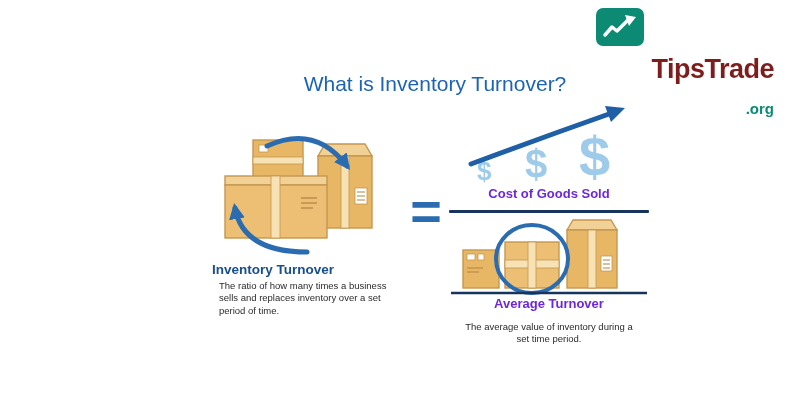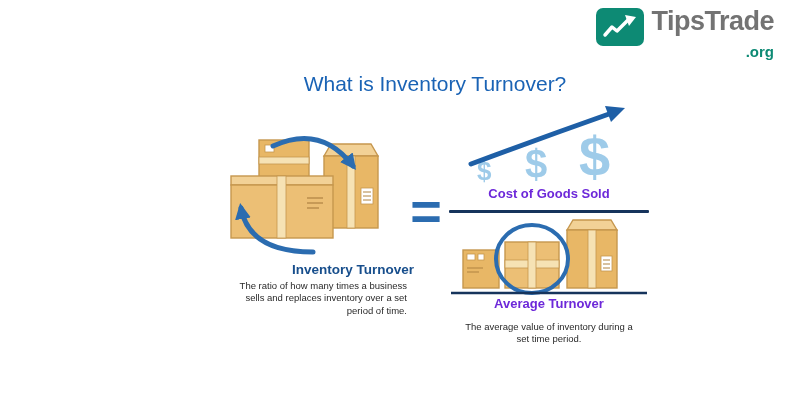--- a/index.html
+++ b/index.html
@@ -19,50 +19,51 @@
     top: 8px;
     right: 26px;
     display: flex;
     align-items: flex-start;
     gap: 7px;
   }
   .logo-text { display: flex; flex-direction: column; line-height: 1; }
   .logo-brand {
     font-size: 27px;
     font-weight: 800;
-    color: #737373;
+    color: #7f1d1d;
     letter-spacing: -0.5px;
+    margin-top: 48px;
   }
   .logo-suffix {
     font-size: 15px;
     font-weight: 700;
     color: #0d8a74;
     align-self: flex-end;
-    margin-top: 9px;
+    margin-top: 18px;
   }
 
   
   .title {
     position: absolute;
     top: 72px;
     left: 70px;
     width: 730px;
     text-align: center;
     font-size: 21px;
     font-weight: 400;
     color: #1a63b5;
   }
 
   
   .left-group {
     position: absolute;
-    left: 218px;
+    left: 212px;
     top: 126px;
     width: 196px;
-    text-align: right;
+    text-align: left;
   }
   .group-label {
     font-size: 13.5px;
     font-weight: 700;
     color: #174e8c;
     margin-top: 1px;
   }
   .group-desc {
     font-size: 9.5px;
     line-height: 1.3;

